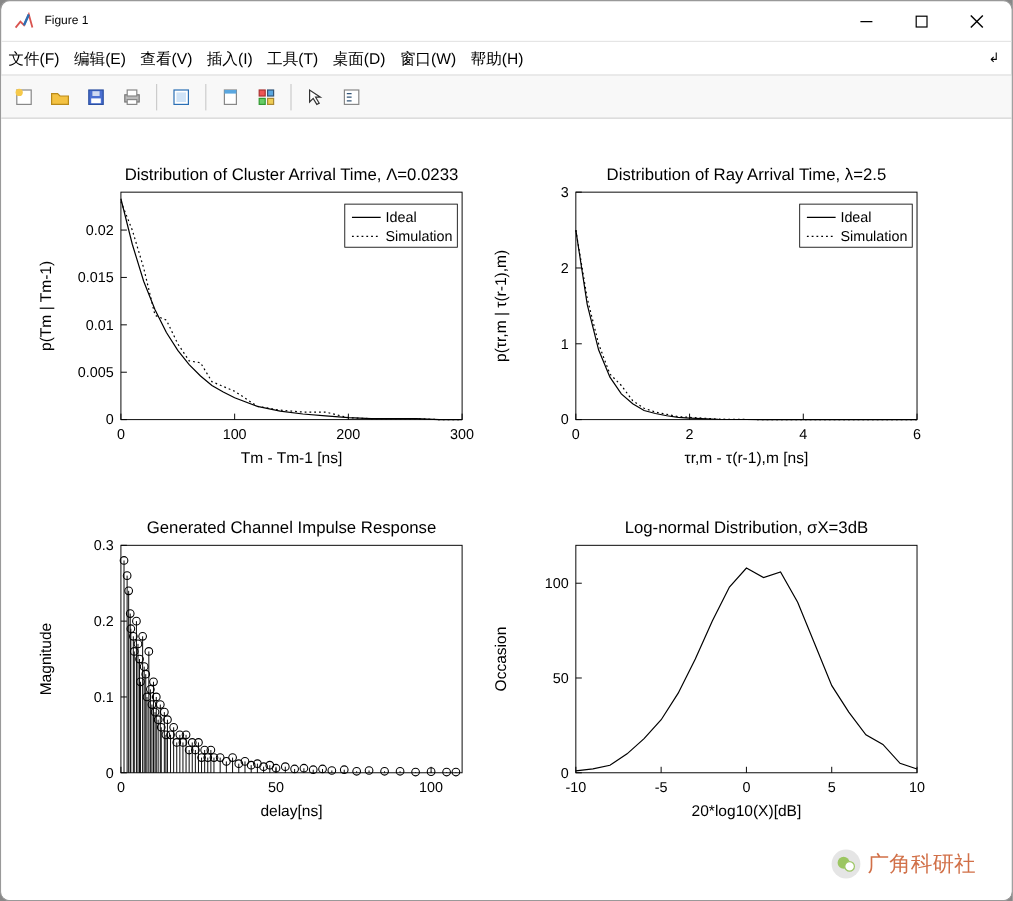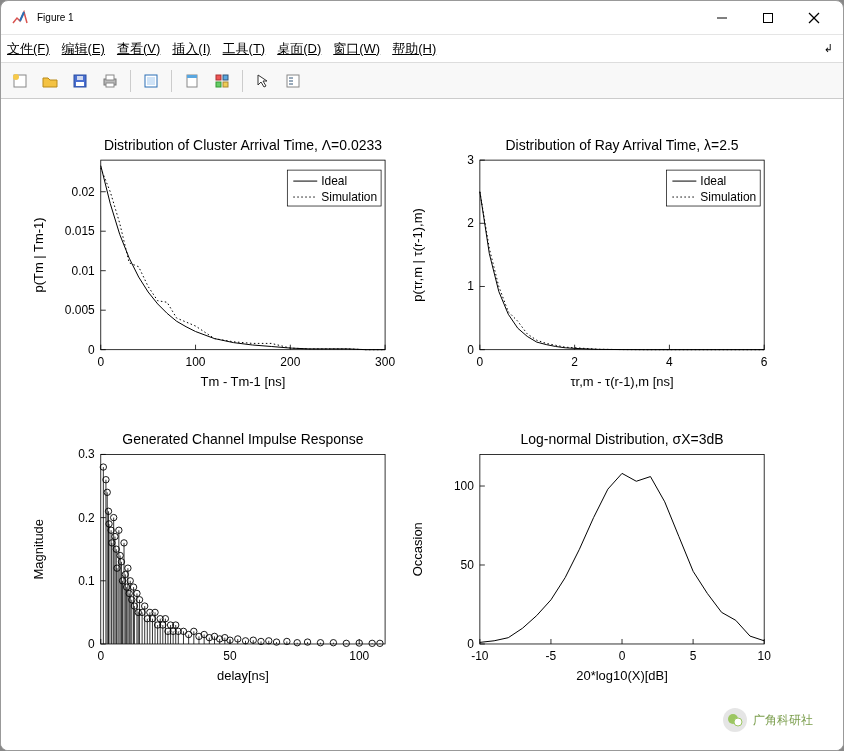--- a/index.html
+++ b/index.html
@@ -45,21 +45,20 @@
   }
   .menubar {
     height: 28px;
     display: flex;
     align-items: center;
     padding: 0 6px;
     font-size: 13px;
     gap: 12px;
     border-bottom: 1px solid #ddd;
     position: relative;
-    text-decoration: underline;
   }
   .menubar .dropdown-arrow {
     position: absolute;
     right: 10px;
     font-size: 11px;
   }
   .toolbar {
     height: 36px;
     display: flex;
     align-items: center;
@@ -99,22 +98,22 @@
   .axis-label { font-size: 13px; }
   .legend-box { font-size: 12px; }
   .watermark {
     position: absolute;
     right: 30px;
     bottom: 18px;
     display: flex;
     align-items: center;
     gap: 6px;
     opacity: 0.75;
-    font-size: 12px;
-    color: #4d7c0f;
+    font-size: 18px;
+    color: #c2410c;
   }
   .watermark .wm-icon {
     width: 24px; height: 24px;
     border-radius: 50%;
     background: #ddd;
     display: flex; align-items: center; justify-content: center;
   }
 </style>
 </head>
 <body>

